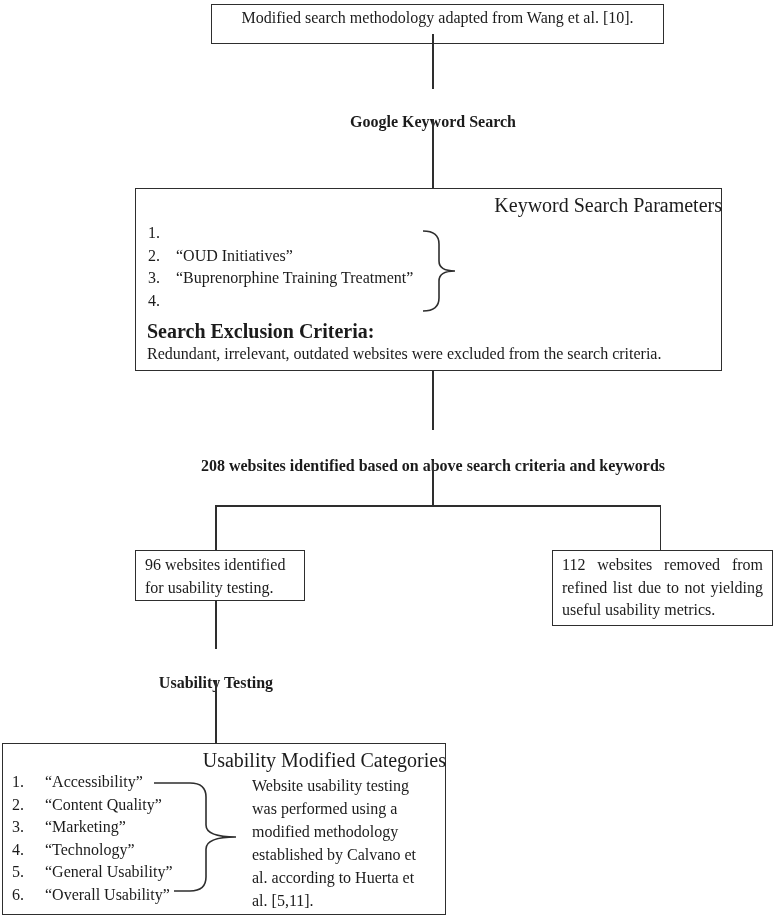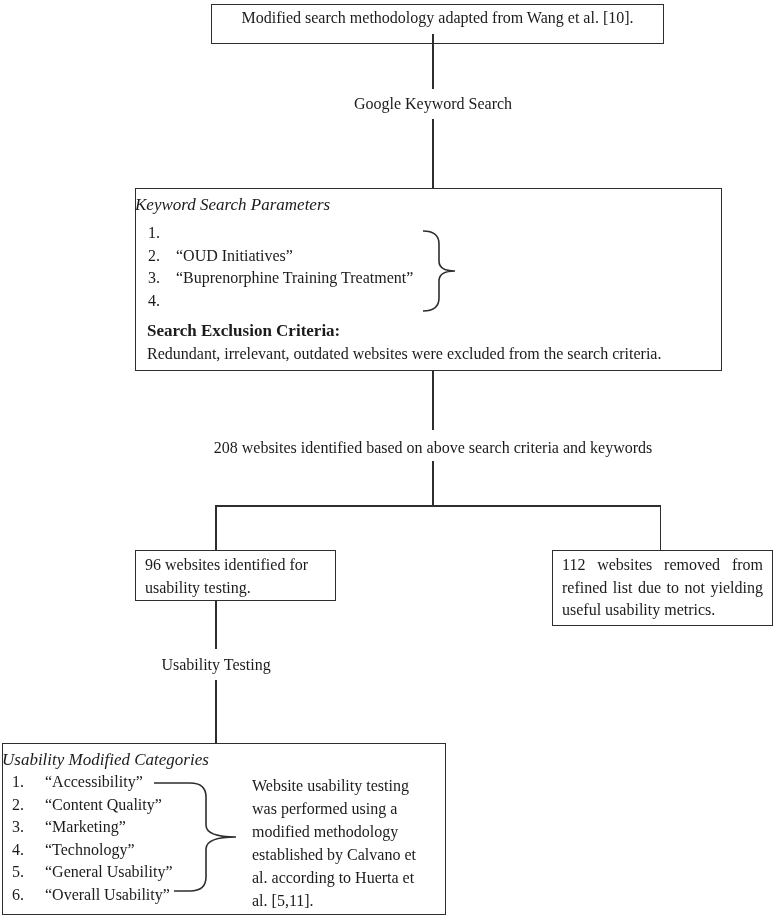--- a/index.html
+++ b/index.html
@@ -19,31 +19,31 @@
     background: #ffffff;
   }
   .line {
     position: absolute;
     background: #2e2e2e;
   }
   .vline { width: 1.5px; }
   .hline { height: 1.5px; }
   .lbl {
     position: absolute;
-    font-weight: normal;
+    font-weight: bold;
     font-size: 16px;
     text-align: center;
     line-height: 22px;
     white-space: nowrap;
+    margin-top: 18px;
   }
   .boxtitle {
     position: absolute;
-    font-style: italic;
-    font-size: 17px;
-    text-align: left;
+    font-size: 20px;
+    text-align: right;
     line-height: 22px;
   }
   .li-row {
     position: absolute;
     display: flex;
     font-size: 16px;
     line-height: 22px;
     white-space: nowrap;
   }
   .li-row .num { width: 28px; flex: 0 0 auto; }
@@ -55,21 +55,21 @@
   }
   .smallbox-text {
     font-size: 16px;
     line-height: 22.5px;
     padding: 3px 9px;
   }
   .just { text-align: justify; }
   .excl-head {
     position: absolute;
     font-weight: bold;
-    font-size: 17px;
+    font-size: 20px;
     line-height: 22px;
     white-space: nowrap;
   }
   .excl-text {
     position: absolute;
     font-size: 16px;
     line-height: 22px;
     white-space: nowrap;
   }
   .topbox-text {
@@ -125,21 +125,21 @@
   <div class="line vline" style="left:432px; top:371px; height:59px;"></div>
 
   <div class="lbl" style="left:58px; top:437px; width:750px;">208 websites identified based on above search criteria and keywords</div>
 
   <div class="line vline" style="left:432px; top:461px; height:45px;"></div>
 
   <div class="line hline" style="left:215px; top:505px; width:446px;"></div>
   <div class="line vline" style="left:215px; top:505px; height:45px;"></div>
   <div class="line vline" style="left:659.5px; top:505px; height:45px;"></div>
 
-  <div class="box" style="left:135px; top:550px; width:201px; height:51px;">
+  <div class="box" style="left:135px; top:550px; width:170px; height:51px;">
     <div class="smallbox-text">96 websites identified for usability testing.</div>
   </div>
 
   <div class="box" style="left:552px; top:550px; width:221px; height:76px;">
     <div class="smallbox-text just">112 websites removed from refined list due to not yielding useful usability metrics.</div>
   </div>
 
   <div class="line vline" style="left:215px; top:601px; height:48px;"></div>
 
   <div class="lbl" style="left:66px; top:654px; width:300px;">Usability Testing</div>

